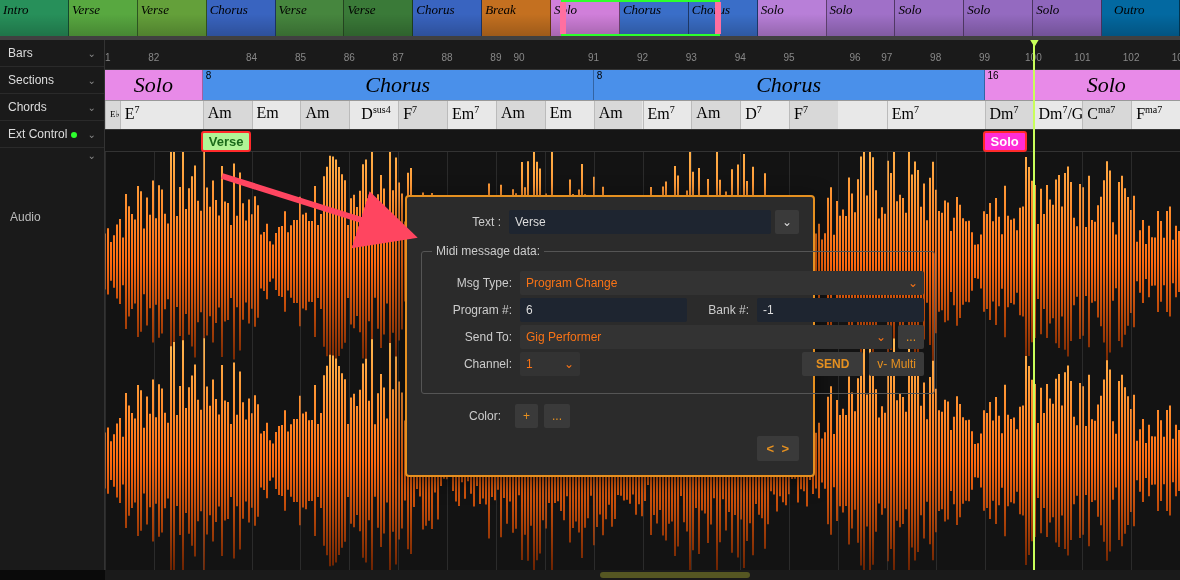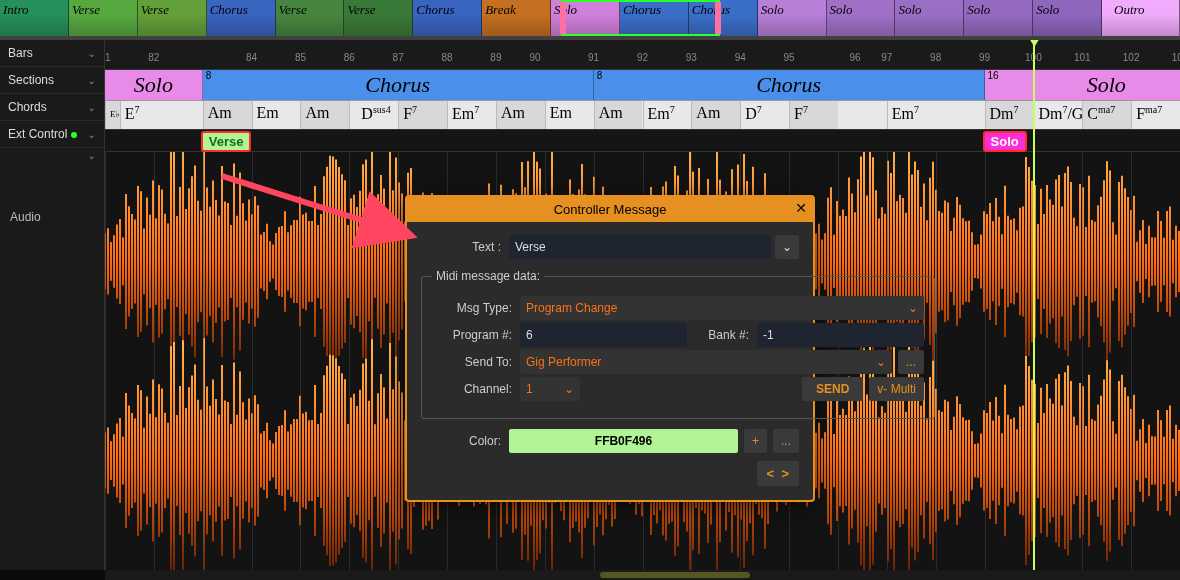--- a/index.html
+++ b/index.html
@@ -96,21 +96,21 @@
       <div class="ov-seg" style="background: rgb(57, 100, 192);">Chorus<div class="ov-wave" style="background: linear-gradient(0deg, rgba(0, 0, 0, 0.3), transparent);"></div></div>
       <div class="ov-seg" style="background: rgb(196, 112, 32);">Break<div class="ov-wave" style="background: linear-gradient(0deg, rgba(0, 0, 0, 0.3), transparent);"></div></div>
       <div class="ov-seg" style="background: rgb(208, 127, 218);">Solo<div class="ov-wave" style="background: linear-gradient(0deg, rgba(0, 0, 0, 0.3), transparent);"></div></div>
       <div class="ov-seg" style="background: rgb(58, 110, 200);">Chorus<div class="ov-wave" style="background: linear-gradient(0deg, rgba(0, 0, 0, 0.3), transparent);"></div></div>
       <div class="ov-seg" style="background: rgb(58, 110, 200);">Chorus<div class="ov-wave" style="background: linear-gradient(0deg, rgba(0, 0, 0, 0.3), transparent);"></div></div>
       <div class="ov-seg" style="background: rgb(184, 127, 216);">Solo<div class="ov-wave" style="background: linear-gradient(0deg, rgba(0, 0, 0, 0.3), transparent);"></div></div>
       <div class="ov-seg" style="background: rgb(160, 112, 200);">Solo<div class="ov-wave" style="background: linear-gradient(0deg, rgba(0, 0, 0, 0.3), transparent);"></div></div>
       <div class="ov-seg" style="background: rgb(154, 110, 196);">Solo<div class="ov-wave" style="background: linear-gradient(0deg, rgba(0, 0, 0, 0.3), transparent);"></div></div>
       <div class="ov-seg" style="background: rgb(148, 106, 192);">Solo<div class="ov-wave" style="background: linear-gradient(0deg, rgba(0, 0, 0, 0.3), transparent);"></div></div>
       <div class="ov-seg" style="background: rgb(142, 102, 188);">Solo<div class="ov-wave" style="background: linear-gradient(0deg, rgba(0, 0, 0, 0.3), transparent);"></div></div>
-      <div class="ov-seg" style="background: #f0abfc; padding-left: 12px;">Outro<div class="ov-wave" style="background: linear-gradient(0deg, rgba(0, 0, 0, 0.3), transparent);"></div></div>
+      <div class="ov-seg" style="background: #0369a1; padding-left: 12px;">Outro<div class="ov-wave" style="background: linear-gradient(0deg, rgba(0, 0, 0, 0.3), transparent);"></div></div>
       <div class="ov-loop" style="left: 47.5%; width: 13.5%;"></div>
     </div>
 
   <div class="timeline">
 
     <div class="sidebar">
       <div id="side-rows">
           <div class="side-row">
             <span>Bars</span>
             <span class="chev">⌄</span>
@@ -139,21 +139,21 @@
       <div class="ruler" id="ruler">
           <span style="left: 0px;">81</span>
           <span style="left: 48.8636px;">82</span>
           <span style="left: 97.7273px; margin-top: 36px;">83</span>
           <span style="left: 146.591px;">84</span>
           <span style="left: 195.455px;">85</span>
           <span style="left: 244.318px;">86</span>
           <span style="left: 293.182px;">87</span>
           <span style="left: 342.045px;">88</span>
           <span style="left: 390.909px;">89</span>
-          <span style="left: 430px;">90</span>
+          <span style="left: 414px;">90</span>
           <span style="left: 488.636px;">91</span>
           <span style="left: 537.5px;">92</span>
           <span style="left: 586.364px;">93</span>
           <span style="left: 635.227px;">94</span>
           <span style="left: 684.091px;">95</span>
           <span style="left: 750px;">96</span>
           <span style="left: 781.818px;">97</span>
           <span style="left: 830.682px;">98</span>
           <span style="left: 879.545px;">99</span>
           <span style="left: 928.409px;">100</span>
@@ -249,24 +249,20 @@
         <defs>
           <marker id="ah" markerWidth="12" markerHeight="12" refX="9" refY="5" orient="auto">
             <path d="M0,0 L10,5 L0,10 Z" fill="#ff4560"></path>
           </marker>
         </defs>
     <line x1="0" y1="0" x2="190" y2="60" stroke="#ff4560" stroke-width="6" marker-end="url(#ah)"></line>
       </svg>
   </div>
 
   <div class="dialog">
-    <div class="dlg-title">
-      <span>Controller Message</span>
-      <span class="dlg-close">✕</span>
-    </div>
     <div class="dlg-body">
       <div class="dlg-row">
         <div class="dlg-label">Text :</div>
         <input class="dlg-input" value="Verse" style="">
         <button class="dlg-btn small">⌄</button>
       </div>
       <fieldset class="fieldset">
         <legend>Midi message data:</legend>
         <div class="dlg-row">
           <div class="dlg-label">Msg Type:</div>
@@ -295,21 +291,20 @@
               <span>1</span>
               <span>⌄</span>
             </div>
           <div style="flex:1"></div>
           <button class="send-btn">SEND</button>
           <button class="orange-btn">v- Multi</button>
         </div>
       </fieldset>
       <div class="dlg-row">
         <div class="dlg-label">Color:</div>
-        <div class="color-swatch">FFB0F496</div>
         <button class="orange-btn">+</button>
         <button class="orange-btn">...</button>
       </div>
       <div class="nav-btns">
         <button><span>&lt;</span>&nbsp;&nbsp;<span>&gt;</span></button>
       </div>
     </div>
   </div>
 </div>
 

